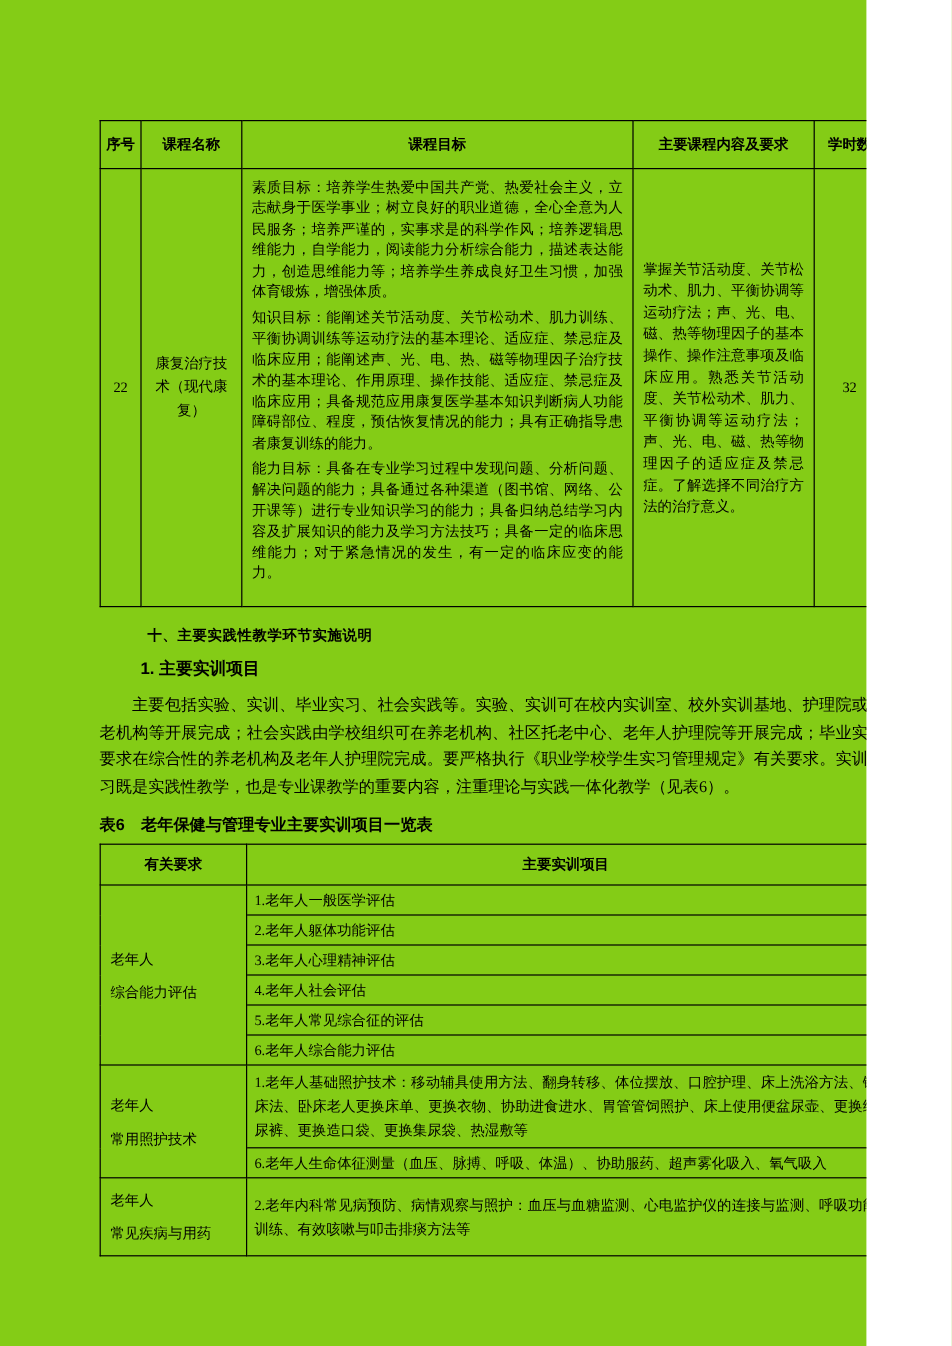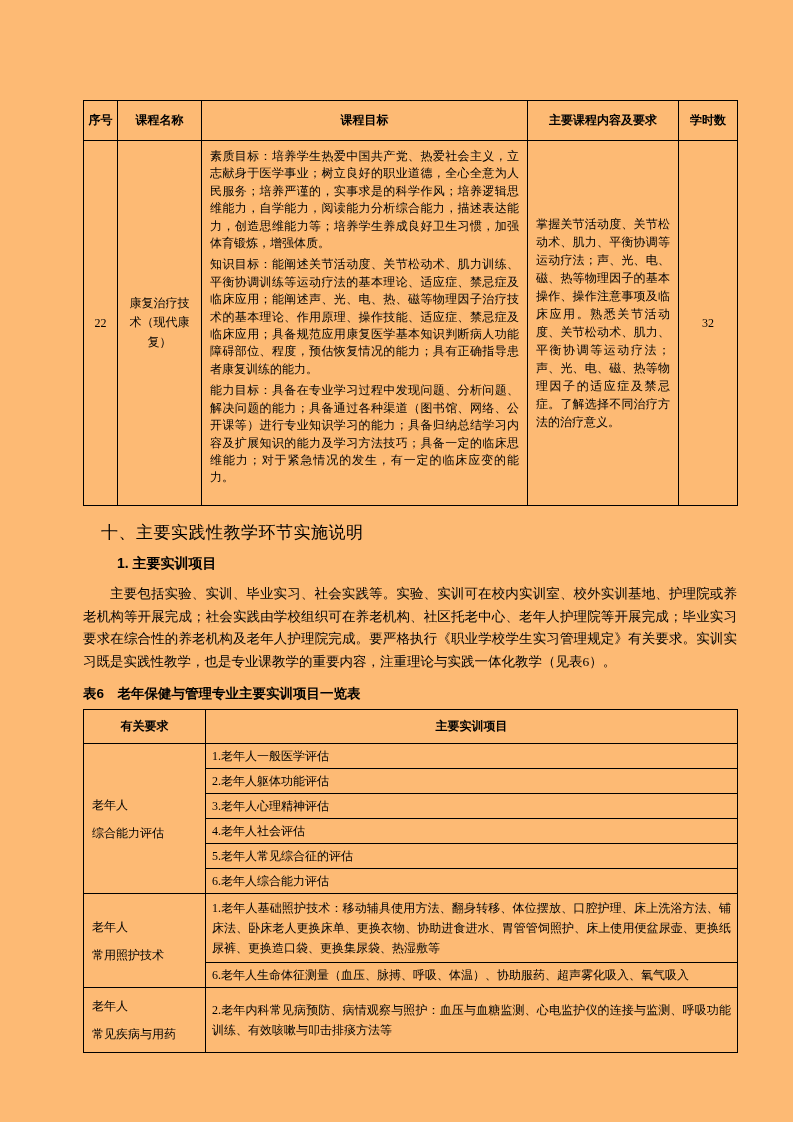--- a/index.html
+++ b/index.html
@@ -1,21 +1,21 @@
 <!DOCTYPE html>
 <html><head>
 <meta charset="utf-8">
 <style>
   * { margin: 0; padding: 0; box-sizing: border-box; }
   html, body { background: #ffffff; }
   .page {
     position: relative;
-    width: 793px;
+    width: 722px;
     height: 1122px;
-    background: #fdba74;
+    background: #84cc16;
     color: #000;
     font-family: "Liberation Serif", "DejaVu Serif", serif;
     overflow: hidden;
   }
   .content {
     position: absolute;
     left: 83px;
     top: 100px;
     width: 654px;
   }
@@ -48,23 +48,23 @@
     height: 365px;
   }
   .cell-objectives p { margin-bottom: 4px; }
   .cell-content {
     text-align: justify;
     padding: 6px 8px;
     line-height: 18px;
   }
   .section-heading {
     font-family: "Liberation Sans", "DejaVu Sans", sans-serif;
-    font-size: 17px;
-    font-weight: normal;
-    margin: 15px 0 0 18px;
+    font-size: 12px;
+    font-weight: bold;
+    margin: 15px 0 0 40px;
     letter-spacing: 0.5px;
   }
   .sub-heading {
     font-family: "Liberation Sans", "DejaVu Sans", sans-serif;
     font-size: 14px;
     font-weight: bold;
     margin: 11px 0 0 34px;
   }
   .body-paragraph {
     font-size: 13.5px;

